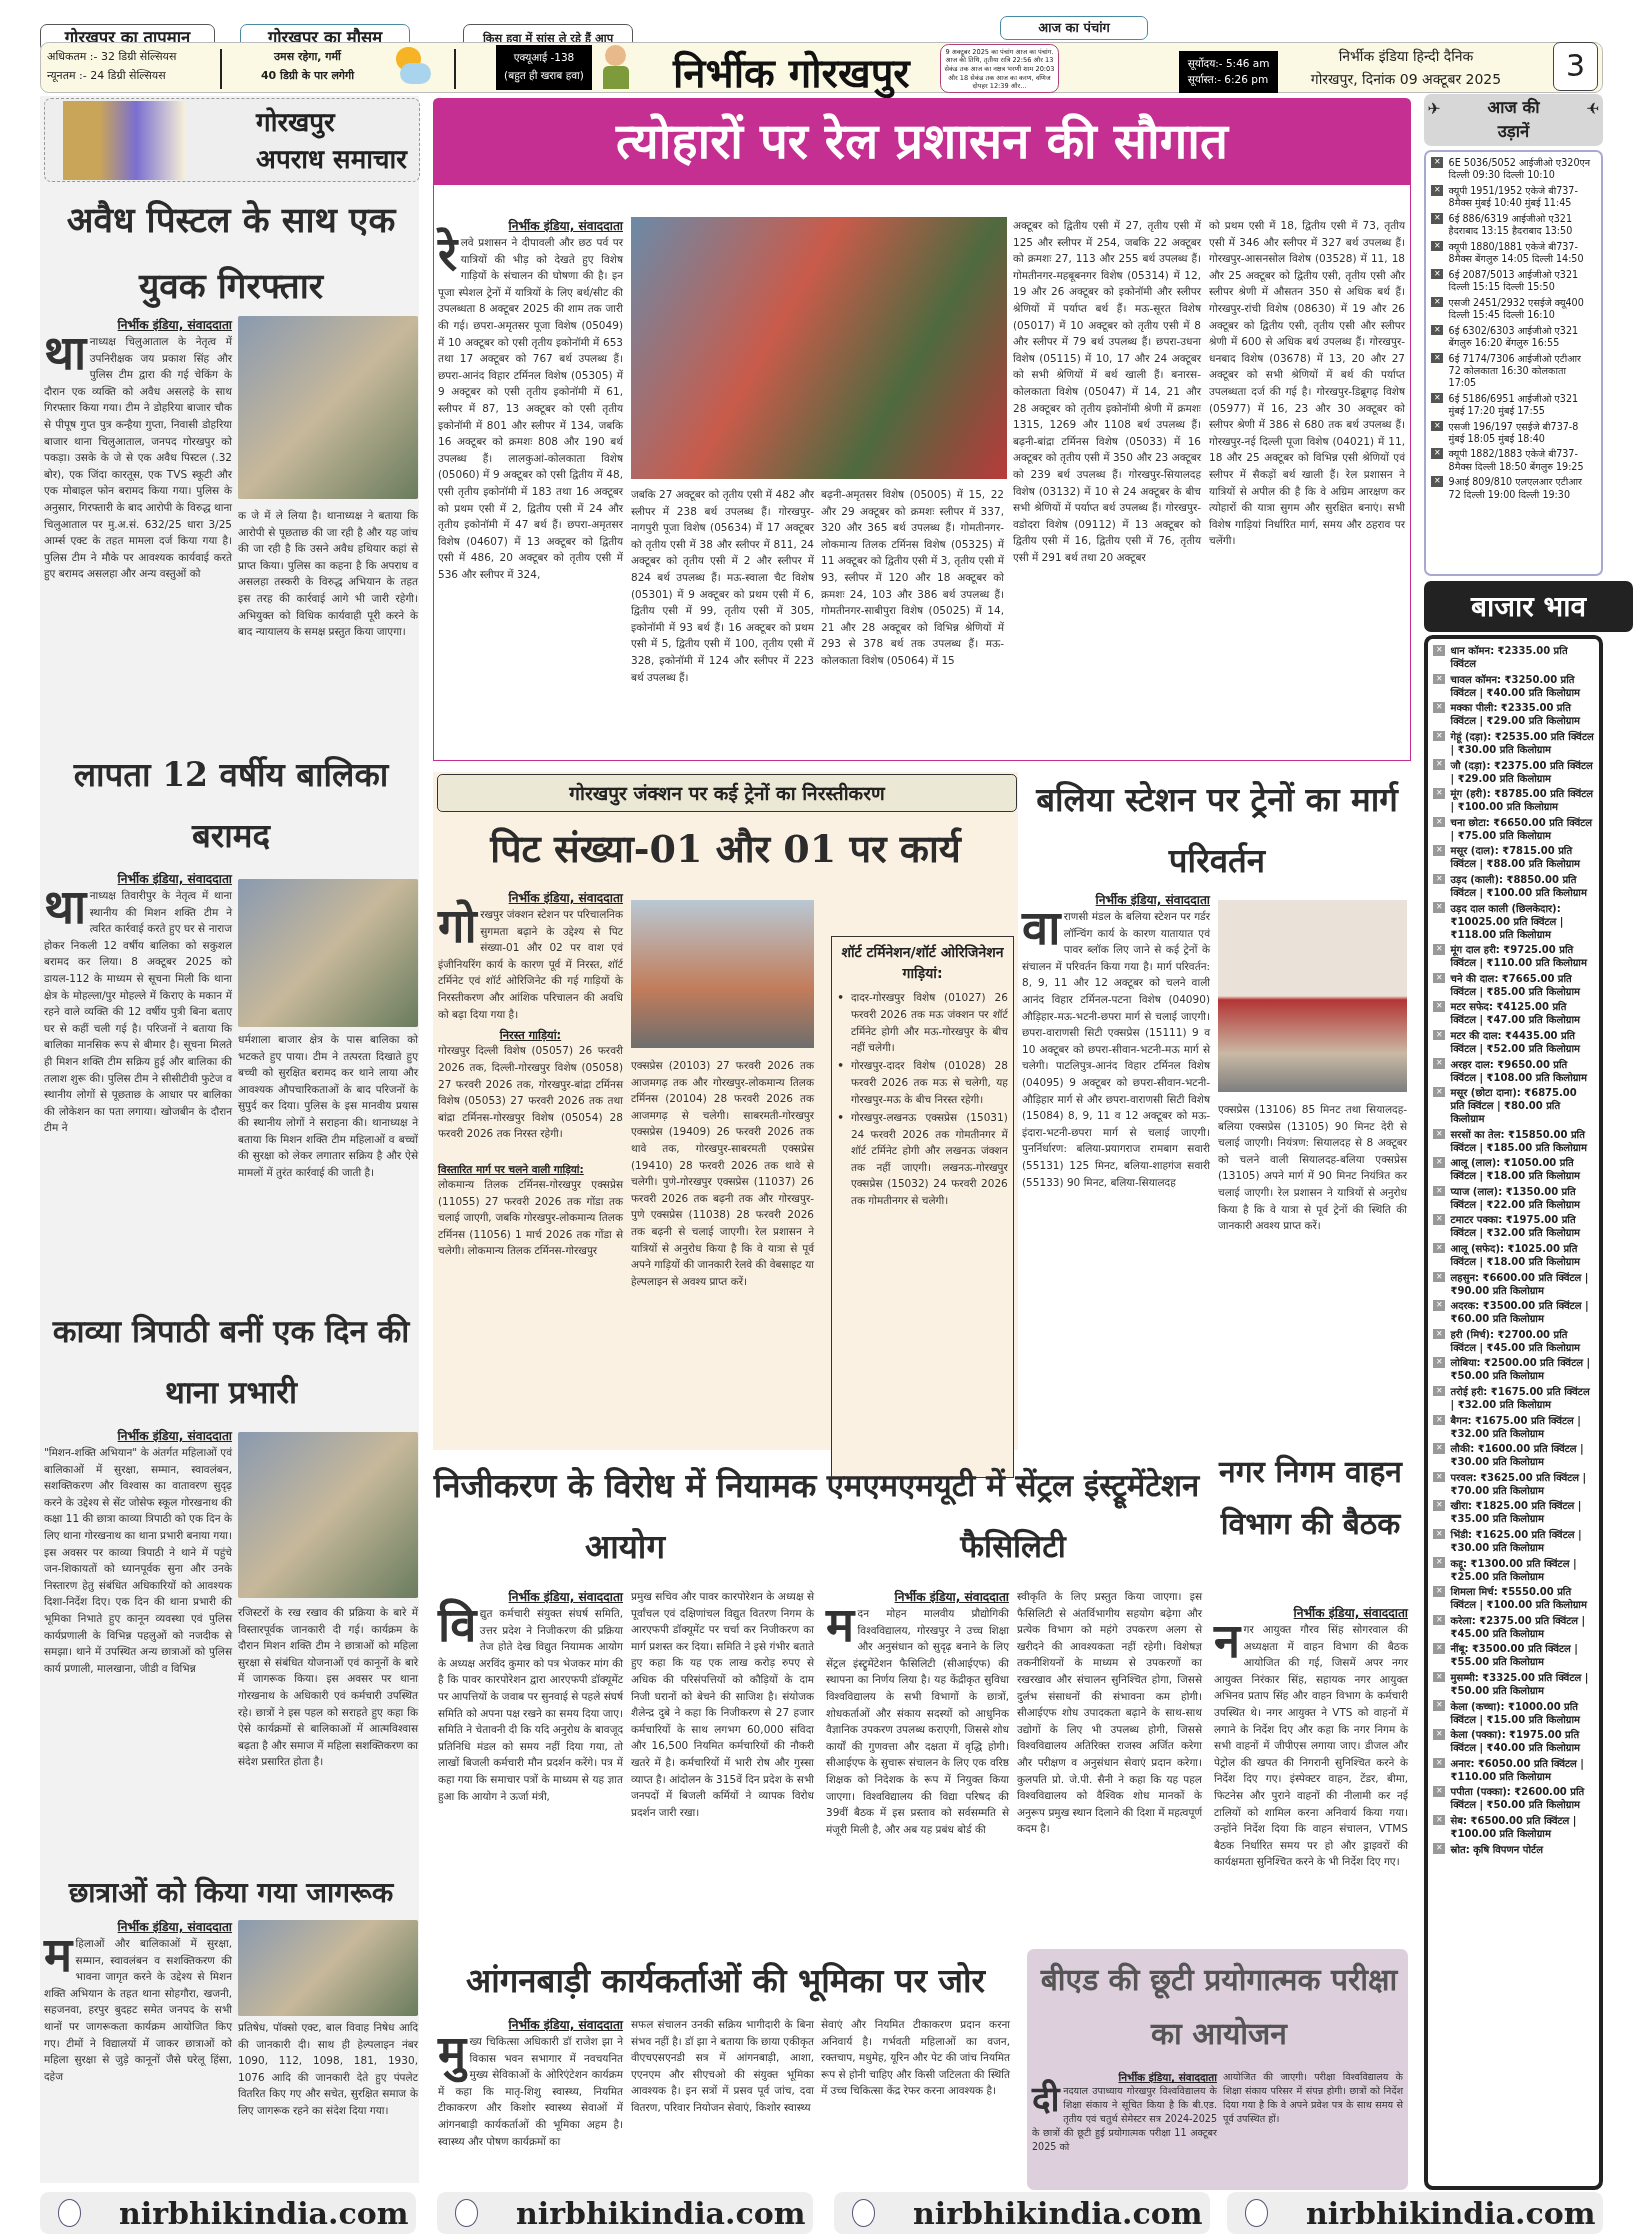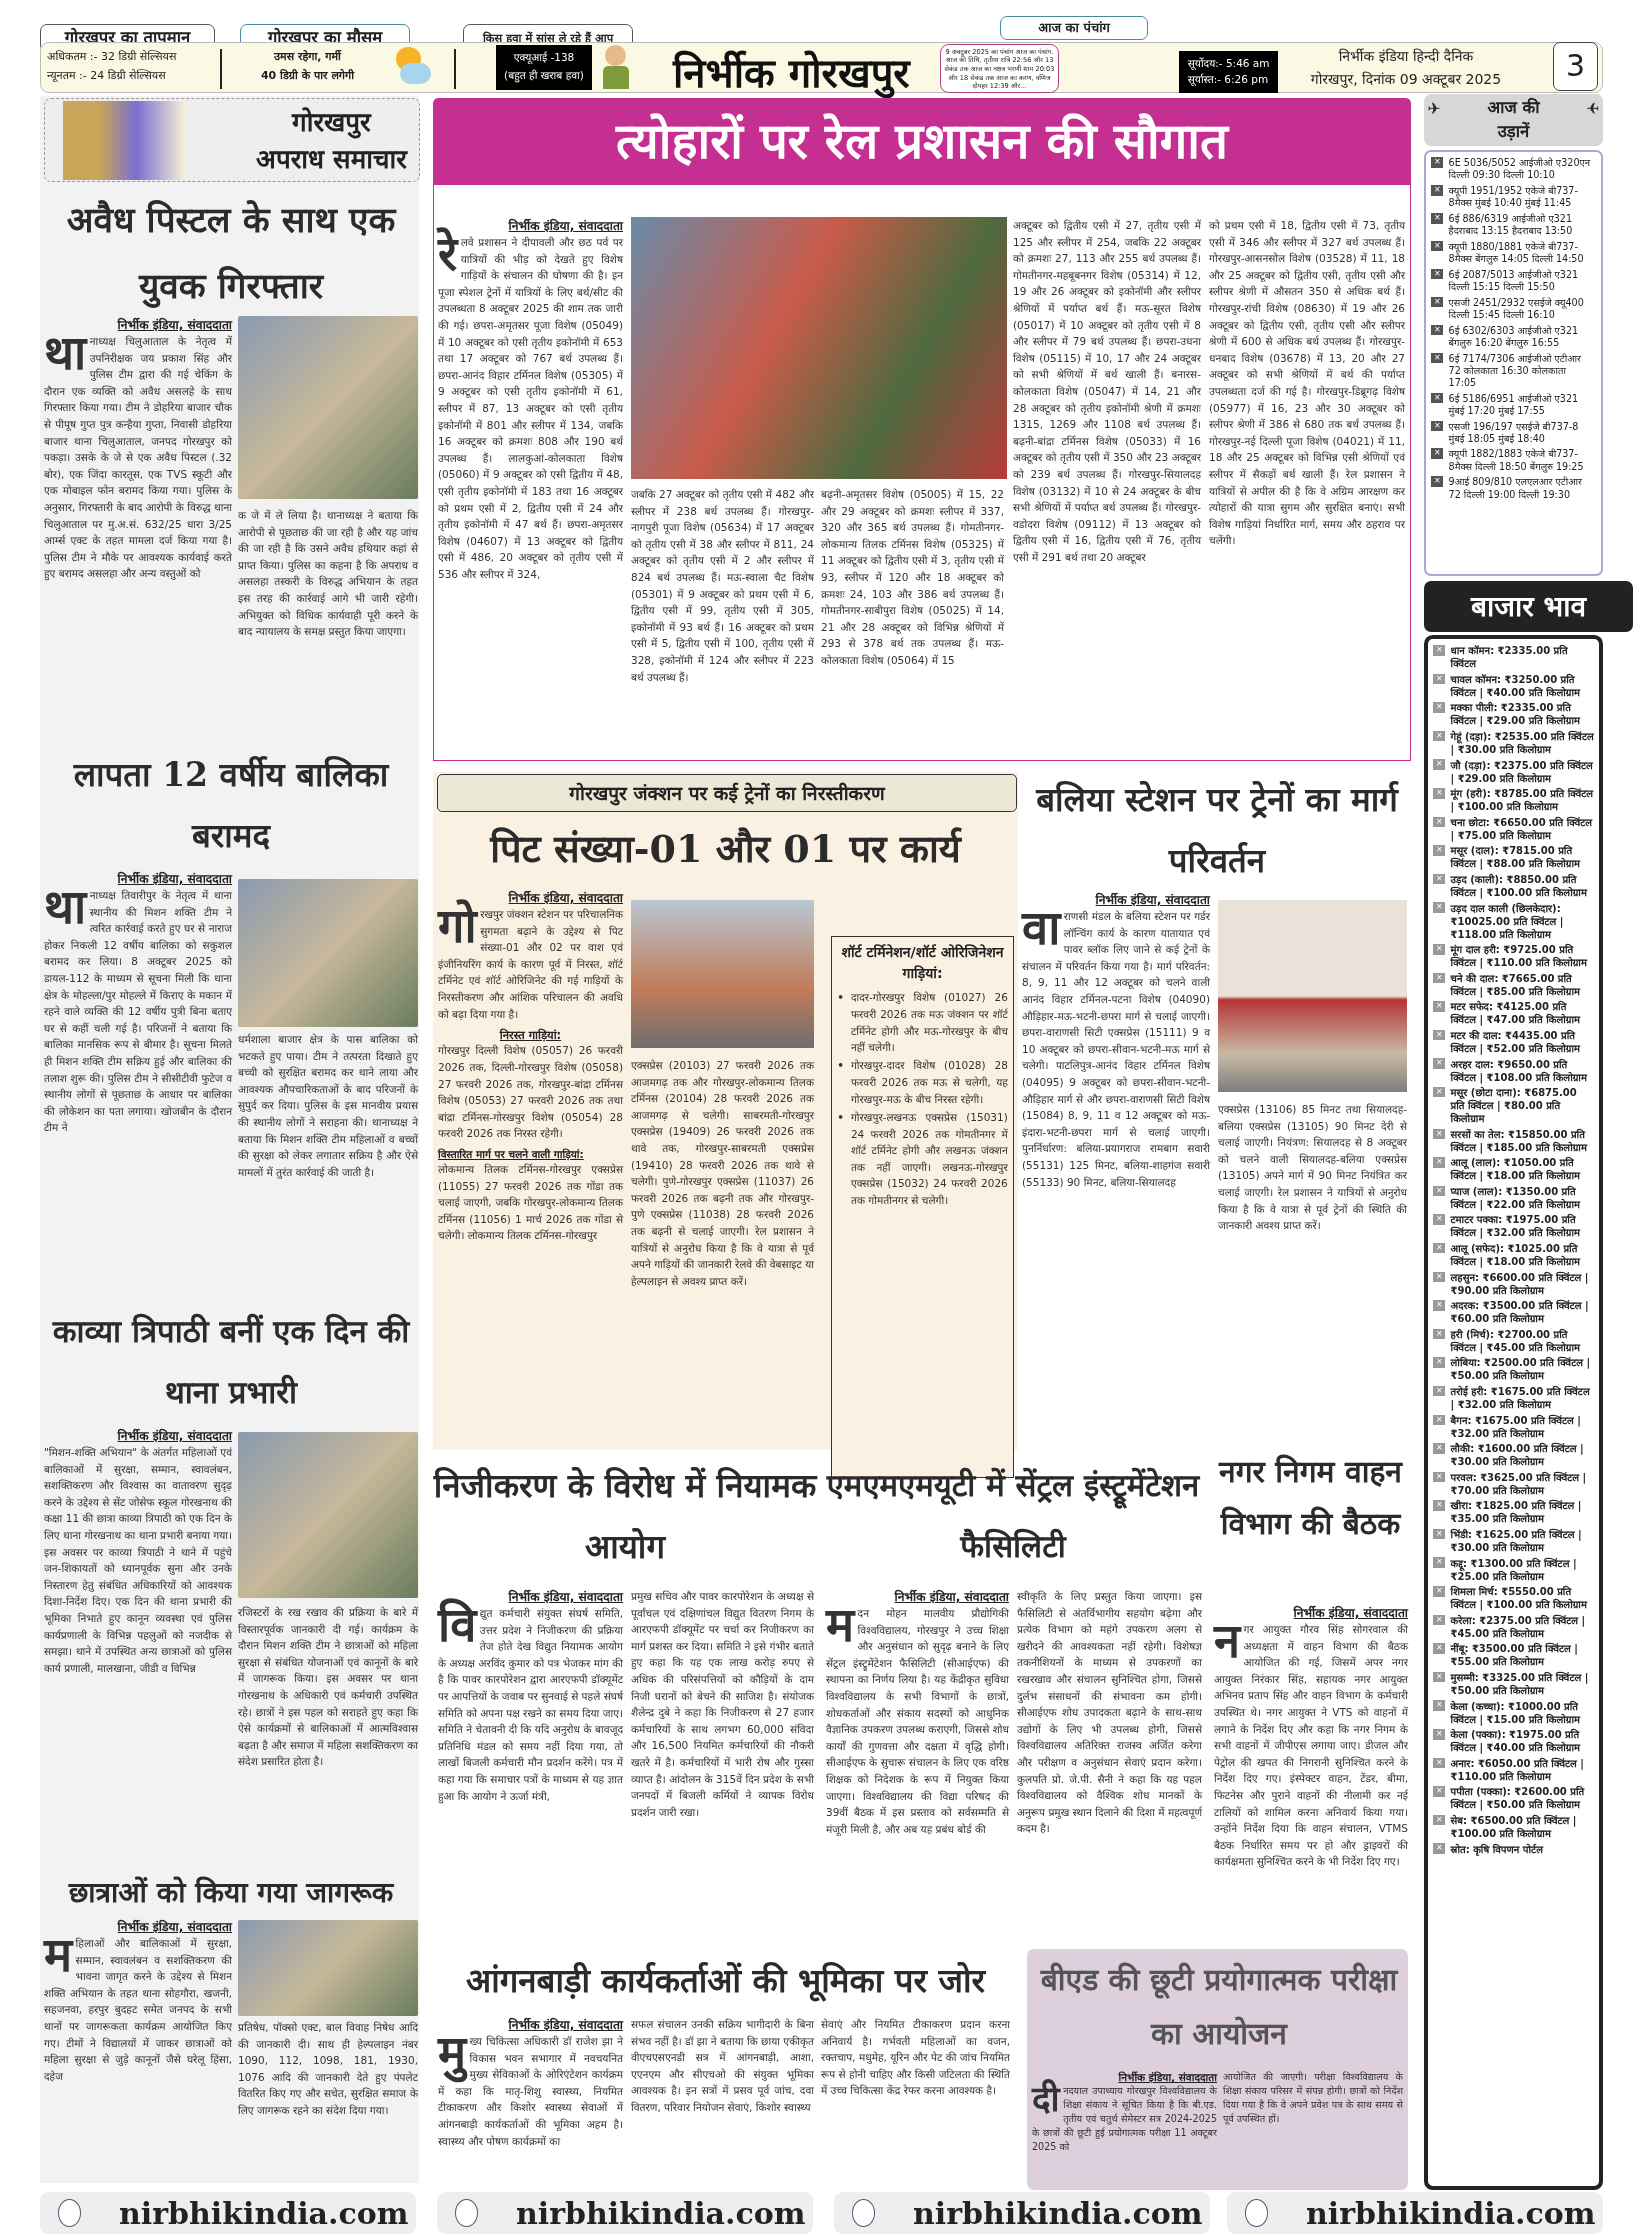--- a/index.html
+++ b/index.html
@@ -66,21 +66,21 @@
 </div>
 <div class="abs" style="left:1275px;top:45px;width:262px;text-align:center;font-size:14px;line-height:23px">
   <div>निर्भीक इंडिया हिन्दी दैनिक</div>
   <div>गोरखपुर, दिनांक 09 अक्टूबर 2025</div>
 </div>
 <div class="pageno">3</div>
 
 <div class="abs" style="left:40px;top:96px;width:379px;height:2087px;background:#f2f2f2"></div>
 <div class="abs" style="left:44px;top:98px;width:376px;height:84px;border:0.9px dashed #999;border-radius:7px;background:#eee">
   <div style="position:absolute;left:17.5px;top:1.7px;width:122px;height:79px;background:linear-gradient(90deg,#c9a55a 30%,#7a6fd0 60%,#f7f0d8)"></div>
-  <div style="position:absolute;right:12.2px;top:5.2px;font-size:26px;font-weight:bold;text-align:center;line-height:37px;font-family:'DejaVu Serif',serif">
+  <div style="position:absolute;right:12.2px;top:5.2px;font-size:26px;font-weight:bold;text-align:left;line-height:37px;font-family:'DejaVu Serif',serif">
     <div>गोरखपुर</div>
     <div>अपराध समाचार</div>
   </div>
 </div>
 
 <div class="abs headline" style="left:44px;top:187px;width:374px;font-size:35px;line-height:66px">अवैध पिस्टल के साथ एक युवक गिरफ्तार</div>
 <div class="abs" style="left:44px;top:316px;width:188px">
   <div class="byline" style="text-align:right">निर्भीक इंडिया, संवाददाता</div>
   <div class="col-text"><span class="dropcap">था</span><span>नाध्यक्ष चिलुआताल के नेतृत्व में उपनिरीक्षक जय प्रकाश सिंह और पुलिस टीम द्वारा की गई चेकिंग के दौरान एक व्यक्ति को अवैध असलहे के साथ गिरफ्तार किया गया। टीम ने डोहरिया बाजार चौक से पीपूष गुप्त पुत्र कन्हैया गुप्ता, निवासी डोहरिया बाजार थाना चिलुआताल, जनपद गोरखपुर को पकड़ा। उसके के जे से एक अवैध पिस्टल (.32 बोर), एक जिंदा कारतूस, एक TVS स्कूटी और एक मोबाइल फोन बरामद किया गया। पुलिस के अनुसार, गिरफ्तारी के बाद आरोपी के विरुद्ध थाना चिलुआताल पर मु.अ.सं. 632/25 धारा 3/25 आर्म्स एक्ट के तहत मामला दर्ज किया गया है। पुलिस टीम ने मौके पर आवश्यक कार्यवाई करते हुए बरामद असलहा और अन्य वस्तुओं को</span></div>
 </div>
@@ -126,21 +126,21 @@
 <div class="abs col-text" style="left:1209px;top:217px;width:196px">को प्रथम एसी में 18, द्वितीय एसी में 73, तृतीय एसी में 346 और स्लीपर में 327 बर्थ उपलब्ध हैं। गोरखपुर-आसनसोल विशेष (03528) में 11, 18 और 25 अक्टूबर को द्वितीय एसी, तृतीय एसी और स्लीपर श्रेणी में औसतन 350 से अधिक बर्थ हैं। गोरखपुर-रांची विशेष (08630) में 19 और 26 अक्टूबर को द्वितीय एसी, तृतीय एसी और स्लीपर श्रेणी में 600 से अधिक बर्थ उपलब्ध हैं। गोरखपुर-धनबाद विशेष (03678) में 13, 20 और 27 अक्टूबर को सभी श्रेणियों में बर्थ की पर्याप्त उपलब्धता दर्ज की गई है। गोरखपुर-डिब्रूगढ़ विशेष (05977) में 16, 23 और 30 अक्टूबर को स्लीपर श्रेणी में 386 से 680 तक बर्थ उपलब्ध हैं। गोरखपुर-नई दिल्ली पूजा विशेष (04021) में 11, 18 और 25 अक्टूबर को विभिन्न एसी श्रेणियों एवं स्लीपर में सैकड़ों बर्थ खाली हैं। रेल प्रशासन ने यात्रियों से अपील की है कि वे अग्रिम आरक्षण कर त्योहारों की यात्रा सुगम और सुरक्षित बनाएं। सभी विशेष गाड़ियां निर्धारित मार्ग, समय और ठहराव पर चलेंगी।</div>
 
 <div class="abs" style="left:433px;top:772px;width:585px;height:678px;background:#fbf1e2"></div>
 <div class="abs" style="left:437px;top:774px;width:580px;height:38px;background:#ece8d6;border:0.9px solid #333;border-radius:5.2px;text-align:center;font-size:19px;font-weight:bold;line-height:37px">गोरखपुर जंक्शन पर कई ट्रेनों का निरस्तीकरण</div>
 <div class="abs headline" style="left:433px;top:818px;width:585px;font-size:38px;line-height:61px">पिट संख्या-01 और 01 पर कार्य</div>
 <div class="abs" style="left:438px;top:889px;width:185px">
   <div class="byline" style="text-align:right">निर्भीक इंडिया, संवाददाता</div>
   <div class="col-text"><span class="dropcap">गो</span><span>रखपुर जंक्शन स्टेशन पर परिचालनिक सुगमता बढ़ाने के उद्देश्य से पिट संख्या-01 और 02 पर वाश एवं इंजीनियरिंग कार्य के कारण पूर्व में निरस्त, शॉर्ट टर्मिनेट एवं शॉर्ट ओरिजिनेट की गई गाड़ियों के निरस्तीकरण और आंशिक परिचालन की अवधि को बढ़ा दिया गया है।</span></div>
   <div style="font-weight:bold;font-size:11.4px;text-align:center;margin-top:5.2px;text-decoration:underline">निरस्त गाड़ियां:</div>
   <div class="col-text">गोरखपुर दिल्ली विशेष (05057) 26 फरवरी 2026 तक, दिल्ली-गोरखपुर विशेष (05058) 27 फरवरी 2026 तक, गोरखपुर-बांद्रा टर्मिनस विशेष (05053) 27 फरवरी 2026 तक तथा बांद्रा टर्मिनस-गोरखपुर विशेष (05054) 28 फरवरी 2026 तक निरस्त रहेगी।</div>
-  <div style="font-weight:bold;font-size:10.5px;margin-top:5px;text-decoration:underline">विस्तारित मार्ग पर चलने वाली गाड़ियां:</div>
+  <div style="font-weight:bold;font-size:10.5px;margin-top:20px;text-decoration:underline">विस्तारित मार्ग पर चलने वाली गाड़ियां:</div>
   <div class="col-text">लोकमान्य तिलक टर्मिनस-गोरखपुर एक्सप्रेस (11055) 27 फरवरी 2026 तक गोंडा तक चलाई जाएगी, जबकि गोरखपुर-लोकमान्य तिलक टर्मिनस (11056) 1 मार्च 2026 तक गोंडा से चलेगी। लोकमान्य तिलक टर्मिनस-गोरखपुर</div>
 </div>
 <div class="abs" style="left:631px;top:900px;width:183px;height:148px;background:linear-gradient(180deg,#b8c8d4,#c27c5a 60%,#6e6e6e)"></div>
 <div class="abs col-text" style="left:631px;top:1057px;width:183px">एक्सप्रेस (20103) 27 फरवरी 2026 तक आजमगढ़ तक और गोरखपुर-लोकमान्य तिलक टर्मिनस (20104) 28 फरवरी 2026 तक आजमगढ़ से चलेगी। साबरमती-गोरखपुर एक्सप्रेस (19409) 26 फरवरी 2026 तक थावे तक, गोरखपुर-साबरमती एक्सप्रेस (19410) 28 फरवरी 2026 तक थावे से चलेगी। पुणे-गोरखपुर एक्सप्रेस (11037) 26 फरवरी 2026 तक बढ़नी तक और गोरखपुर-पुणे एक्सप्रेस (11038) 28 फरवरी 2026 तक बढ़नी से चलाई जाएगी। रेल प्रशासन ने यात्रियों से अनुरोध किया है कि वे यात्रा से पूर्व अपने गाड़ियों की जानकारी रेलवे की वेबसाइट या हेल्पलाइन से अवश्य प्राप्त करें।</div>
 <div class="abs" style="left:831px;top:936px;width:183px;height:542px;border:0.9px solid #333;background:#fbf1e2;padding:5.2px">
   <div style="font-weight:bold;font-size:14px;text-align:center;line-height:21px;margin-bottom:5.2px">शॉर्ट टर्मिनेशन/शॉर्ट ओरिजिनेशन गाड़ियां:</div>
   <div class="col-text">
     <div class="bullet-li">
         <span>दादर-गोरखपुर विशेष (01027) 26 फरवरी 2026 तक मऊ जंक्शन पर शॉर्ट टर्मिनेट होगी और मऊ-गोरखपुर के बीच नहीं चलेगी।</span>
       </div>

